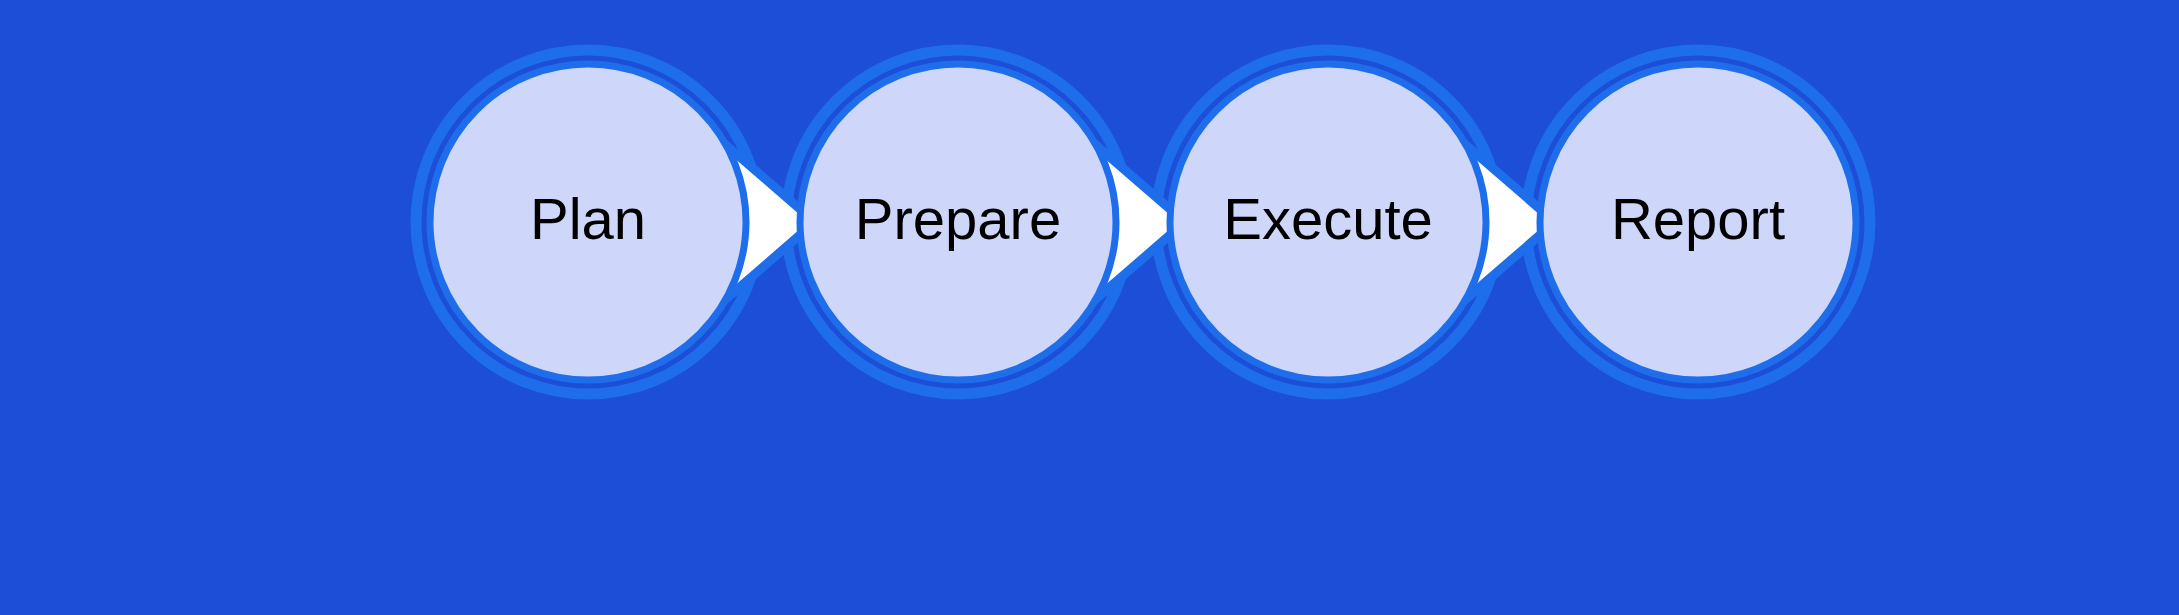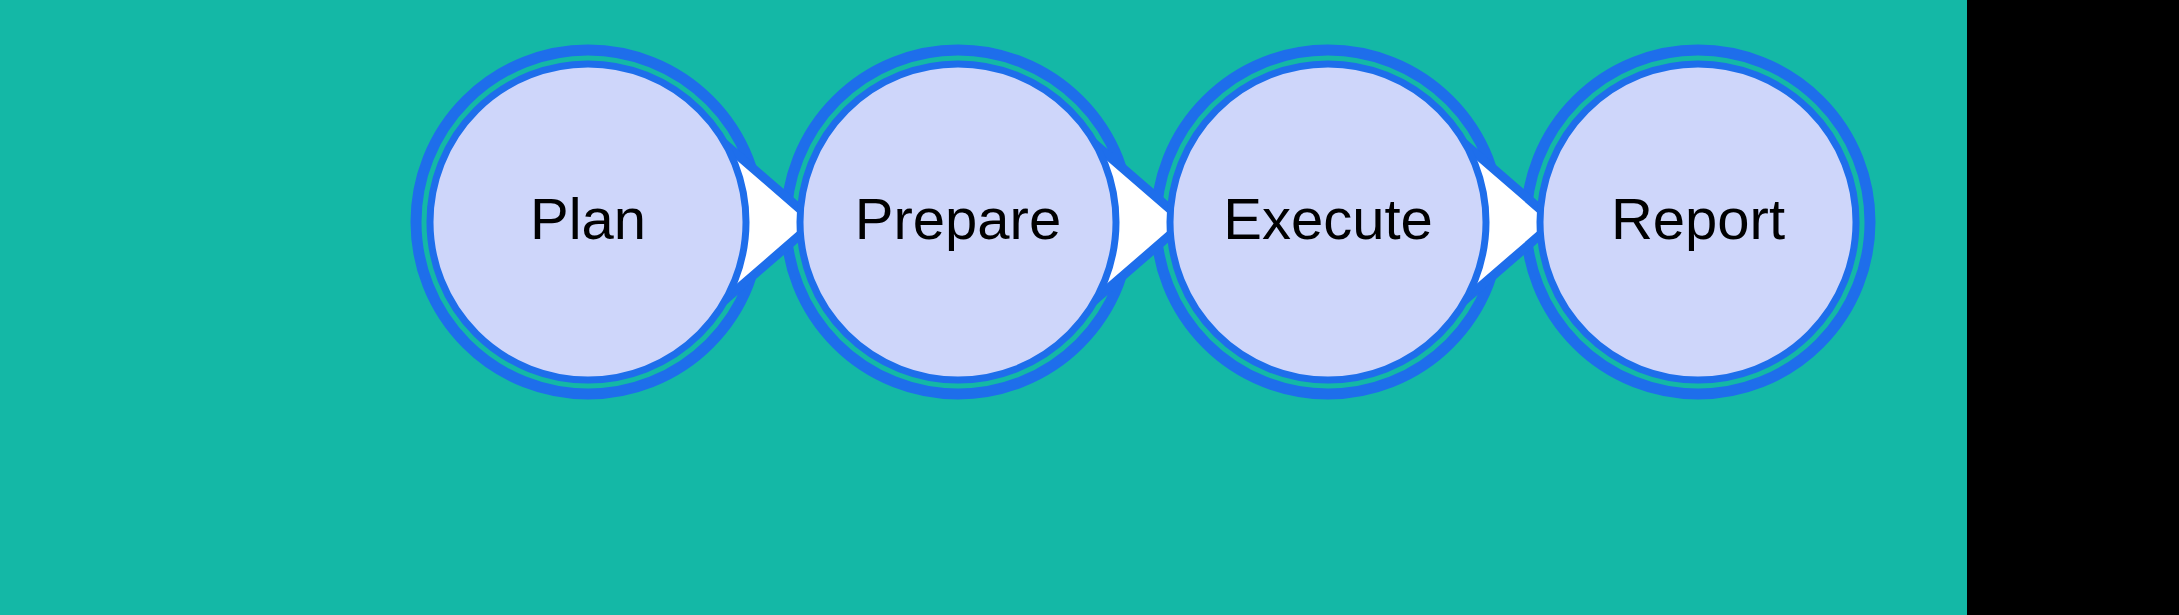--- a/index.html
+++ b/index.html
@@ -8,23 +8,23 @@
     background: #000000;
   }
   body {
     width: 2179px;
     height: 615px;
     overflow: hidden;
     font-family: "Liberation Sans", sans-serif;
   }
   #stage {
     position: relative;
-    width: 1967px;
+    width: 2179px;
     height: 615px;
-    background: #14b8a6;
+    background: #1d4ed8;
   }
   #flow-svg {
     position: absolute;
     top: 0;
     left: 0;
     width: 2179px;
     height: 615px;
     display: block;
   }
   .step-label {

